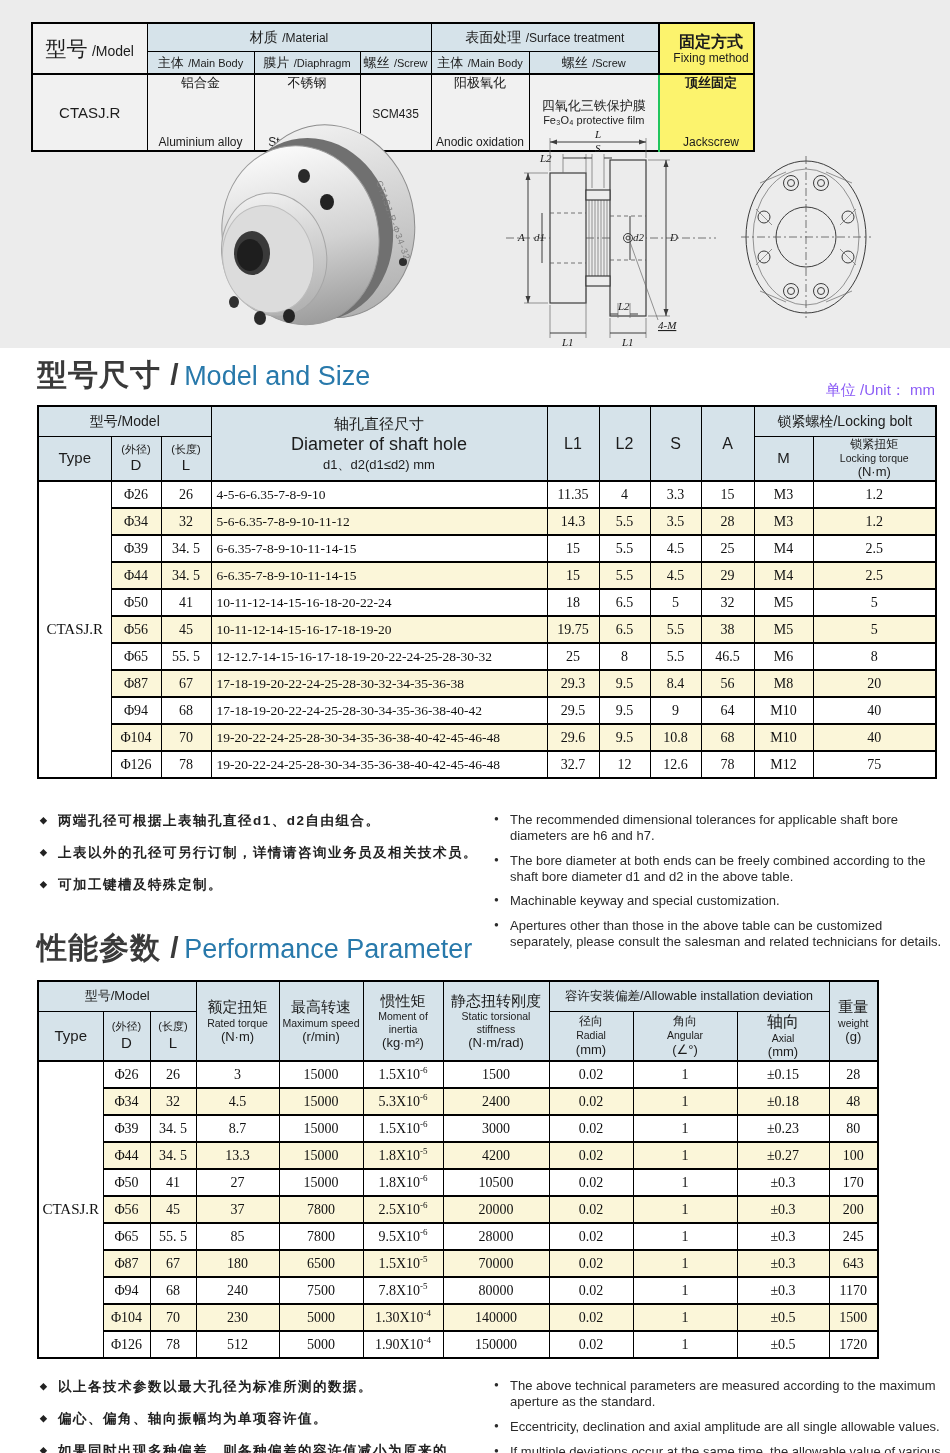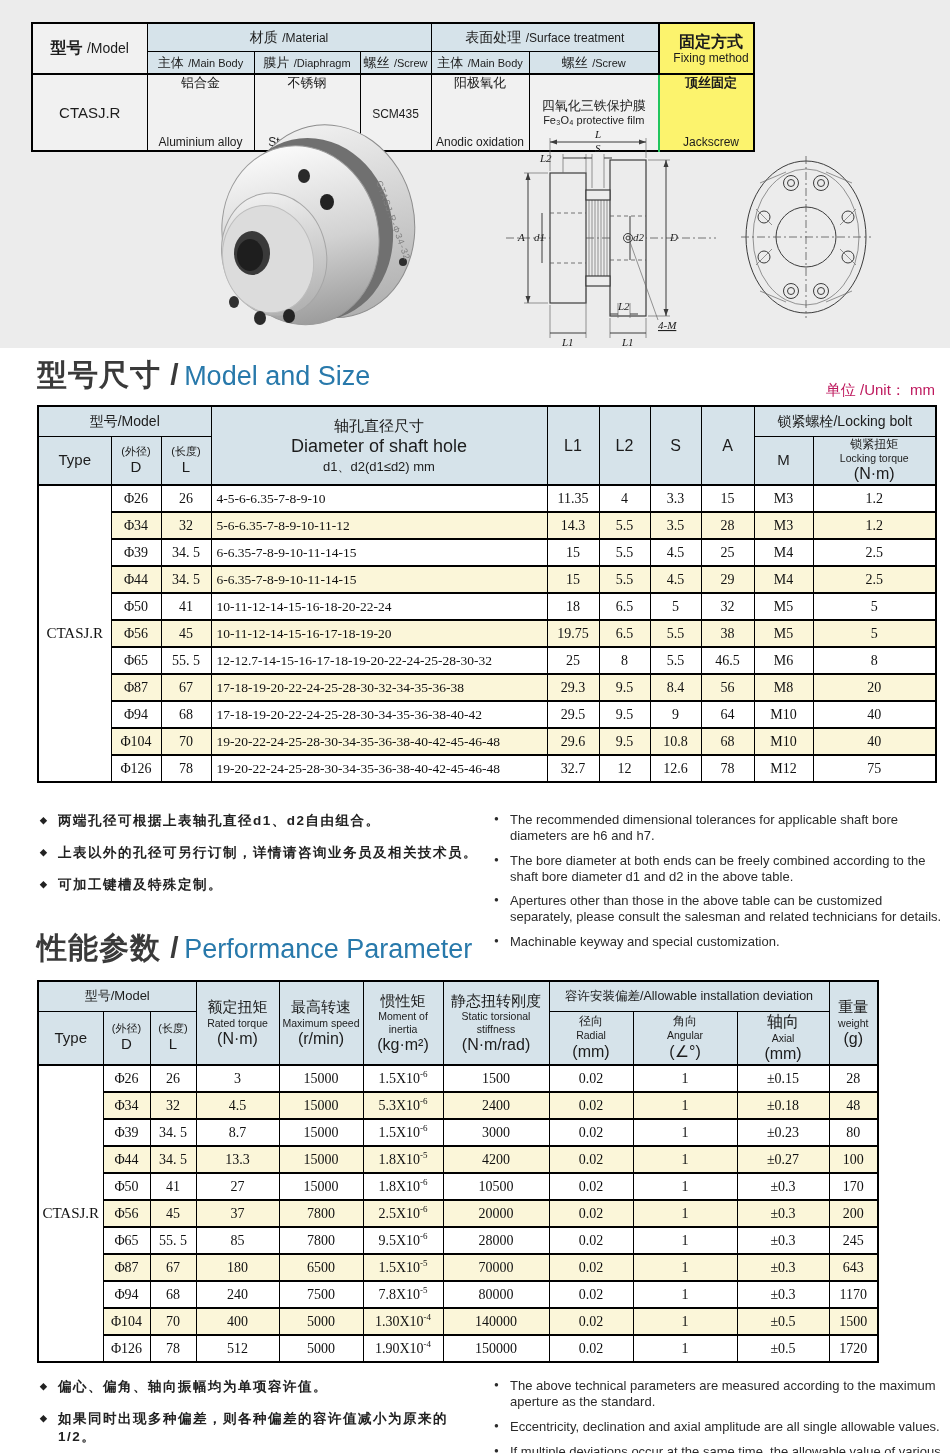--- a/index.html
+++ b/index.html
@@ -11,51 +11,51 @@
   .top-banner { left:0; top:0; width:950px; height:348px; background:#ececec; }
 
   
   .spec-table { left:31px; top:22px; width:722px; border-collapse:collapse; table-layout:fixed; }
   .spec-table th, .spec-table td { border:1px solid #000; text-align:center; vertical-align:middle; font-weight:normal; overflow:hidden; }
   .spec-table { border:2px solid #000; }
   .spec-table .hd { background:#d6e3ea; }
   .spec-table .gy { background:#f1f1f1; }
   .spec-table .yl { background:#fcf36d;padding-left:9px; }
   .spec-table tbody td { border-top:2.5px solid #000; }
-  .zh-big { font-size:16px;font-weight:bold; }
+  .zh-big { font-size:21px; }
   .en-big { font-size:14px; }
   .zh-md { font-size:14px; }
   .en-md { font-size:12px;margin-top:44px; }
   .zh-sm { font-size:13px; }
   .en-sm { font-size:11px; }
   .stack { display:block; line-height:1.25; }
   .r1 { height:28px; } .r2 { height:23px; } .r3 { height:44px; }
   .fix-head-zh { display:block; font-size:16px; font-weight:bold; line-height:1.2; }
   .fix-head-en { display:block; font-size:12px; line-height:1.2; }
   .model-name { font-size:15px; }
 
   
   .sec-head { left:37px; height:40px; }
   .sec-zh { font-size:30px; font-weight:600; color:#3a3a3a; letter-spacing:1px; }
   .sec-en { font-size:27px; font-weight:500; color:#2879ab; }
-  .unit-label { top:381px; left:735px; width:200px; text-align:right; font-size:15px; color:#be185d; }
+  .unit-label { top:381px; left:735px; width:200px; text-align:right; font-size:15px; color:#8b5cf6; }
 
   
   .data-table { border-collapse:collapse; table-layout:fixed; background:#fff; border:2px solid #000; }
   .data-table th, .data-table td { border:1px solid #000; text-align:center; vertical-align:middle; font-weight:normal; }
   .data-table thead th { background:#d6e3ea; font-size:14px; line-height:1.2; }
   .data-table tbody td { border-top:2px solid #000; border-bottom:2px solid #000;
     font-family:"Liberation Serif", serif; font-size:14px; color:#111; height:27px; }
   .data-table tbody tr.stripe td { background:#fbf6d9; }
   .data-table td.al { text-align:left; padding-left:5px; font-size:13.5px; }
   .data-table td.type-cell { font-size:15px; background:#fff; }
   .h-zh { display:block; font-size:14px; line-height:1.25; }
   .h-zh2 { display:block; font-size:15px; line-height:1.3; }
   .h-en-sm { display:block; font-size:10.5px; line-height:1.2; }
-  .h-unit { display:block; font-size:16px; line-height:1.25; }
+  .h-unit { display:block; font-size:13px; line-height:1.25; }
   .h-paren { display:block; font-size:11px; line-height:1.2; }
   .h-letter { display:block; font-size:15px; line-height:1.2; }
   .h-big-letter { font-size:16px; }
   .model-size-table { left:37px; top:405px; width:898px; }
   .model-size-table thead tr:nth-child(1) { height:30px; }
   .model-size-table thead tr:nth-child(2) { height:44px; }
   .perf-table { left:37px; top:980px; width:840px; }
   .perf-table thead tr:nth-child(1) { height:30px; }
   .perf-table thead tr:nth-child(2) { height:42px; }
   .perf-table thead th { font-size:13px; }
@@ -464,22 +464,22 @@
 </table>
 
 <ul class="abs notes notes-zh notes1-zh">
     <li>两端孔径可根据上表轴孔直径d1、d2自由组合。</li>
     <li>上表以外的孔径可另行订制，详情请咨询业务员及相关技术员。</li>
     <li>可加工键槽及特殊定制。</li>
   </ul>
 <ul class="abs notes notes-en notes1-en">
     <li>The recommended dimensional tolerances for applicable shaft bore diameters are h6 and h7.</li>
     <li>The bore diameter at both ends can be freely combined according to the shaft bore diameter d1 and d2 in the above table.</li>
+    <li>Machinable keyway and special customization.</li>
     <li>Apertures other than those in the above table can be customized separately, please consult the salesman and related technicians for details.</li>
-    <li>Machinable keyway and special customization.</li>
   </ul>
 
 <div class="abs sec-head" style="top:928px;">
   <span class="sec-zh">性能参数 /</span>
   <span class="sec-en">Performance Parameter</span>
 </div>
 
 <table class="abs data-table perf-table">
   <colgroup>
       <col style="width:65px">
@@ -659,21 +659,21 @@
         <td>7.8X10<sup>-5</sup></td>
         <td>80000</td>
         <td>0.02</td>
         <td>1</td>
         <td>±0.3</td>
         <td>1170</td>
       </tr>
       <tr class="stripe">
         <td>Φ104</td>
         <td>70</td>
-        <td>400</td>
+        <td>230</td>
         <td>5000</td>
         <td>1.30X10<sup>-4</sup></td>
         <td>140000</td>
         <td>0.02</td>
         <td>1</td>
         <td>±0.5</td>
         <td>1500</td>
       </tr>
       <tr>
         <td>Φ126</td>
@@ -684,20 +684,21 @@
         <td>150000</td>
         <td>0.02</td>
         <td>1</td>
         <td>±0.5</td>
         <td>1720</td>
       </tr>
     </tbody>
 </table>
 
 <ul class="abs notes notes-zh notes2-zh">
+    <li>以上各技术参数以最大孔径为标准所测的数据。</li>
     <li>偏心、偏角、轴向振幅均为单项容许值。</li>
     <li>如果同时出现多种偏差，则各种偏差的容许值减小为原来的1/2。</li>
   </ul>
 <ul class="abs notes notes-en notes2-en">
     <li>The above technical parameters are measured according to the maximum aperture as the standard.</li>
     <li>Eccentricity, declination and axial amplitude are all single allowable values.</li>
     <li>If multiple deviations occur at the same time, the allowable value of various deviations will be reduced to 1/2 of the original value.</li>
   </ul>
 
 </body></html>

